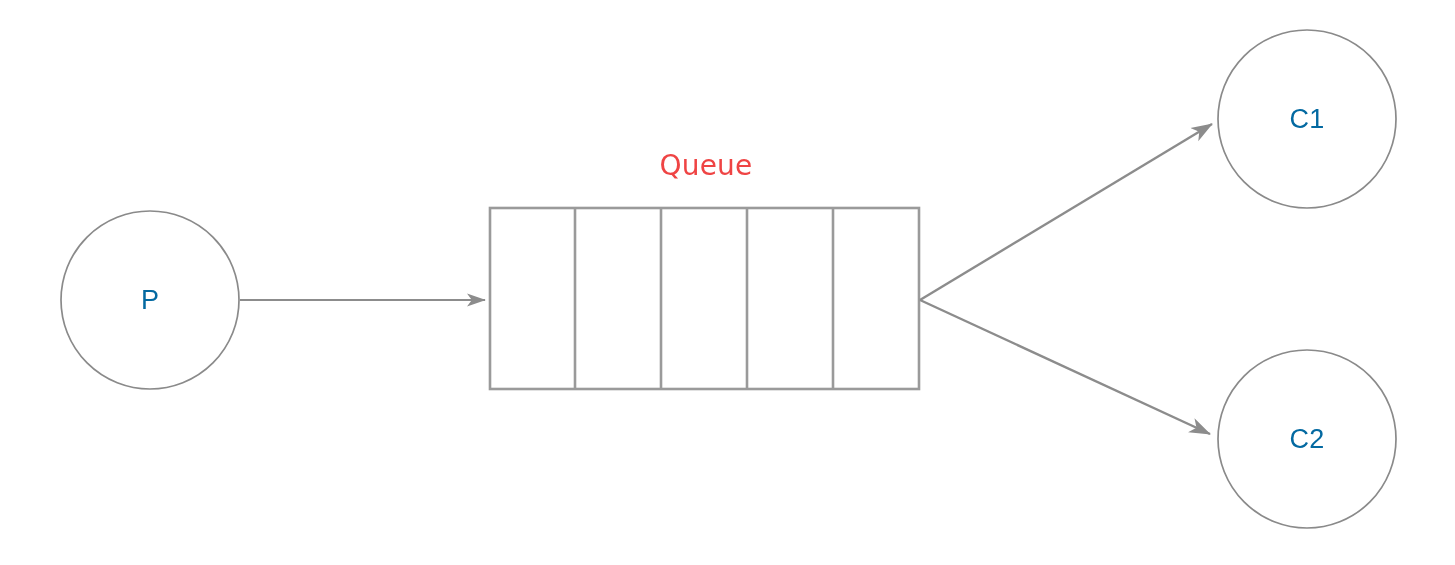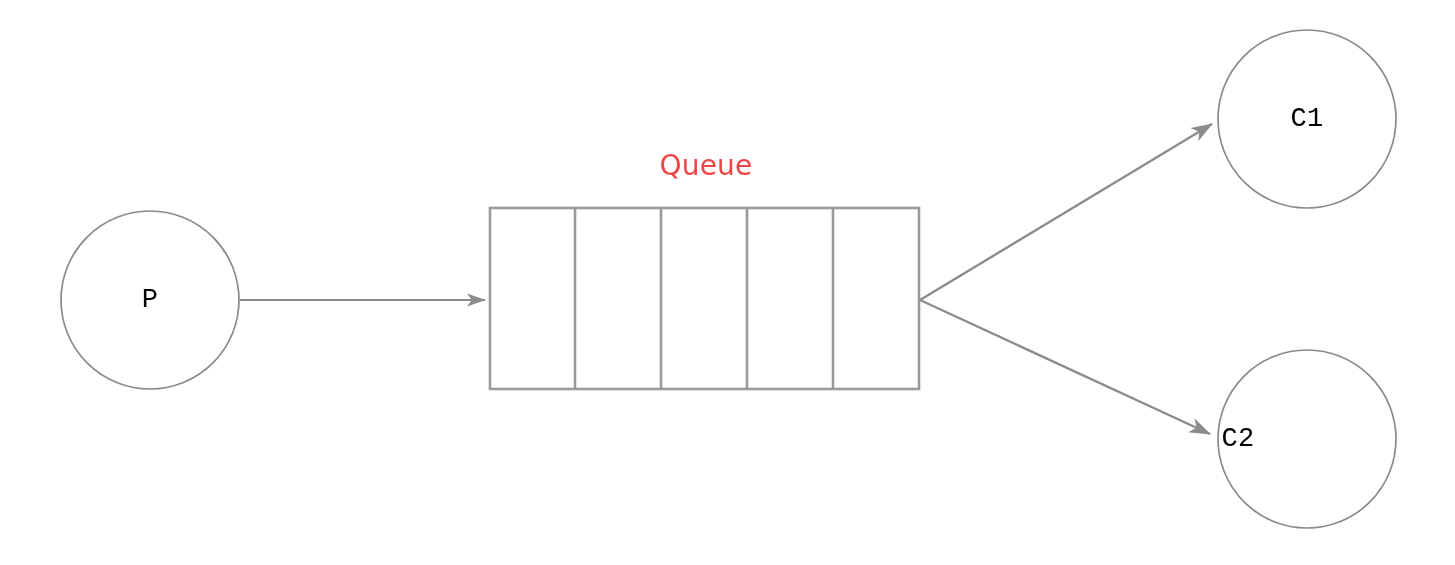--- a/index.html
+++ b/index.html
@@ -21,24 +21,24 @@
   #diagram-svg {
     position: absolute;
     top: 0;
     left: 0;
     width: 1455px;
     height: 565px;
     display: block;
   }
   .node-label {
     position: absolute;
-    font-family: Liberation Mono, monospace;
+    font-family: Liberation Sans, sans-serif;
     font-size: 27px;
     font-weight: 400;
-    color: #000000;
+    color: #0369a1;
     line-height: 1;
     white-space: nowrap;
     transform: translate(-50%, -50%);
     letter-spacing: 0.2px;
     user-select: none;
   }
   .struct-label {
     position: absolute;
     font-family: "DejaVu Sans", "Liberation Sans", sans-serif;
     font-size: 28px;
@@ -85,15 +85,15 @@
 
     <line x1="920" y1="300" x2="1210" y2="434" stroke="#8c8c8c" stroke-width="2.4" marker-end="url(#arrowhead-lg)"></line>
   </svg>
 
   <div class="struct-label" style="left:706px; top:166px;">Queue</div>
 
   <div class="node-label" style="left:150px; top:300px;">P</div>
 
   <div class="node-label" style="left:1307px; top:119px;">C1</div>
 
-  <div class="node-label" style="left:1238px; top:439px;">C2</div>
+  <div class="node-label" style="left:1307px; top:439px;">C2</div>
 
 </div>
 
 </body></html>

